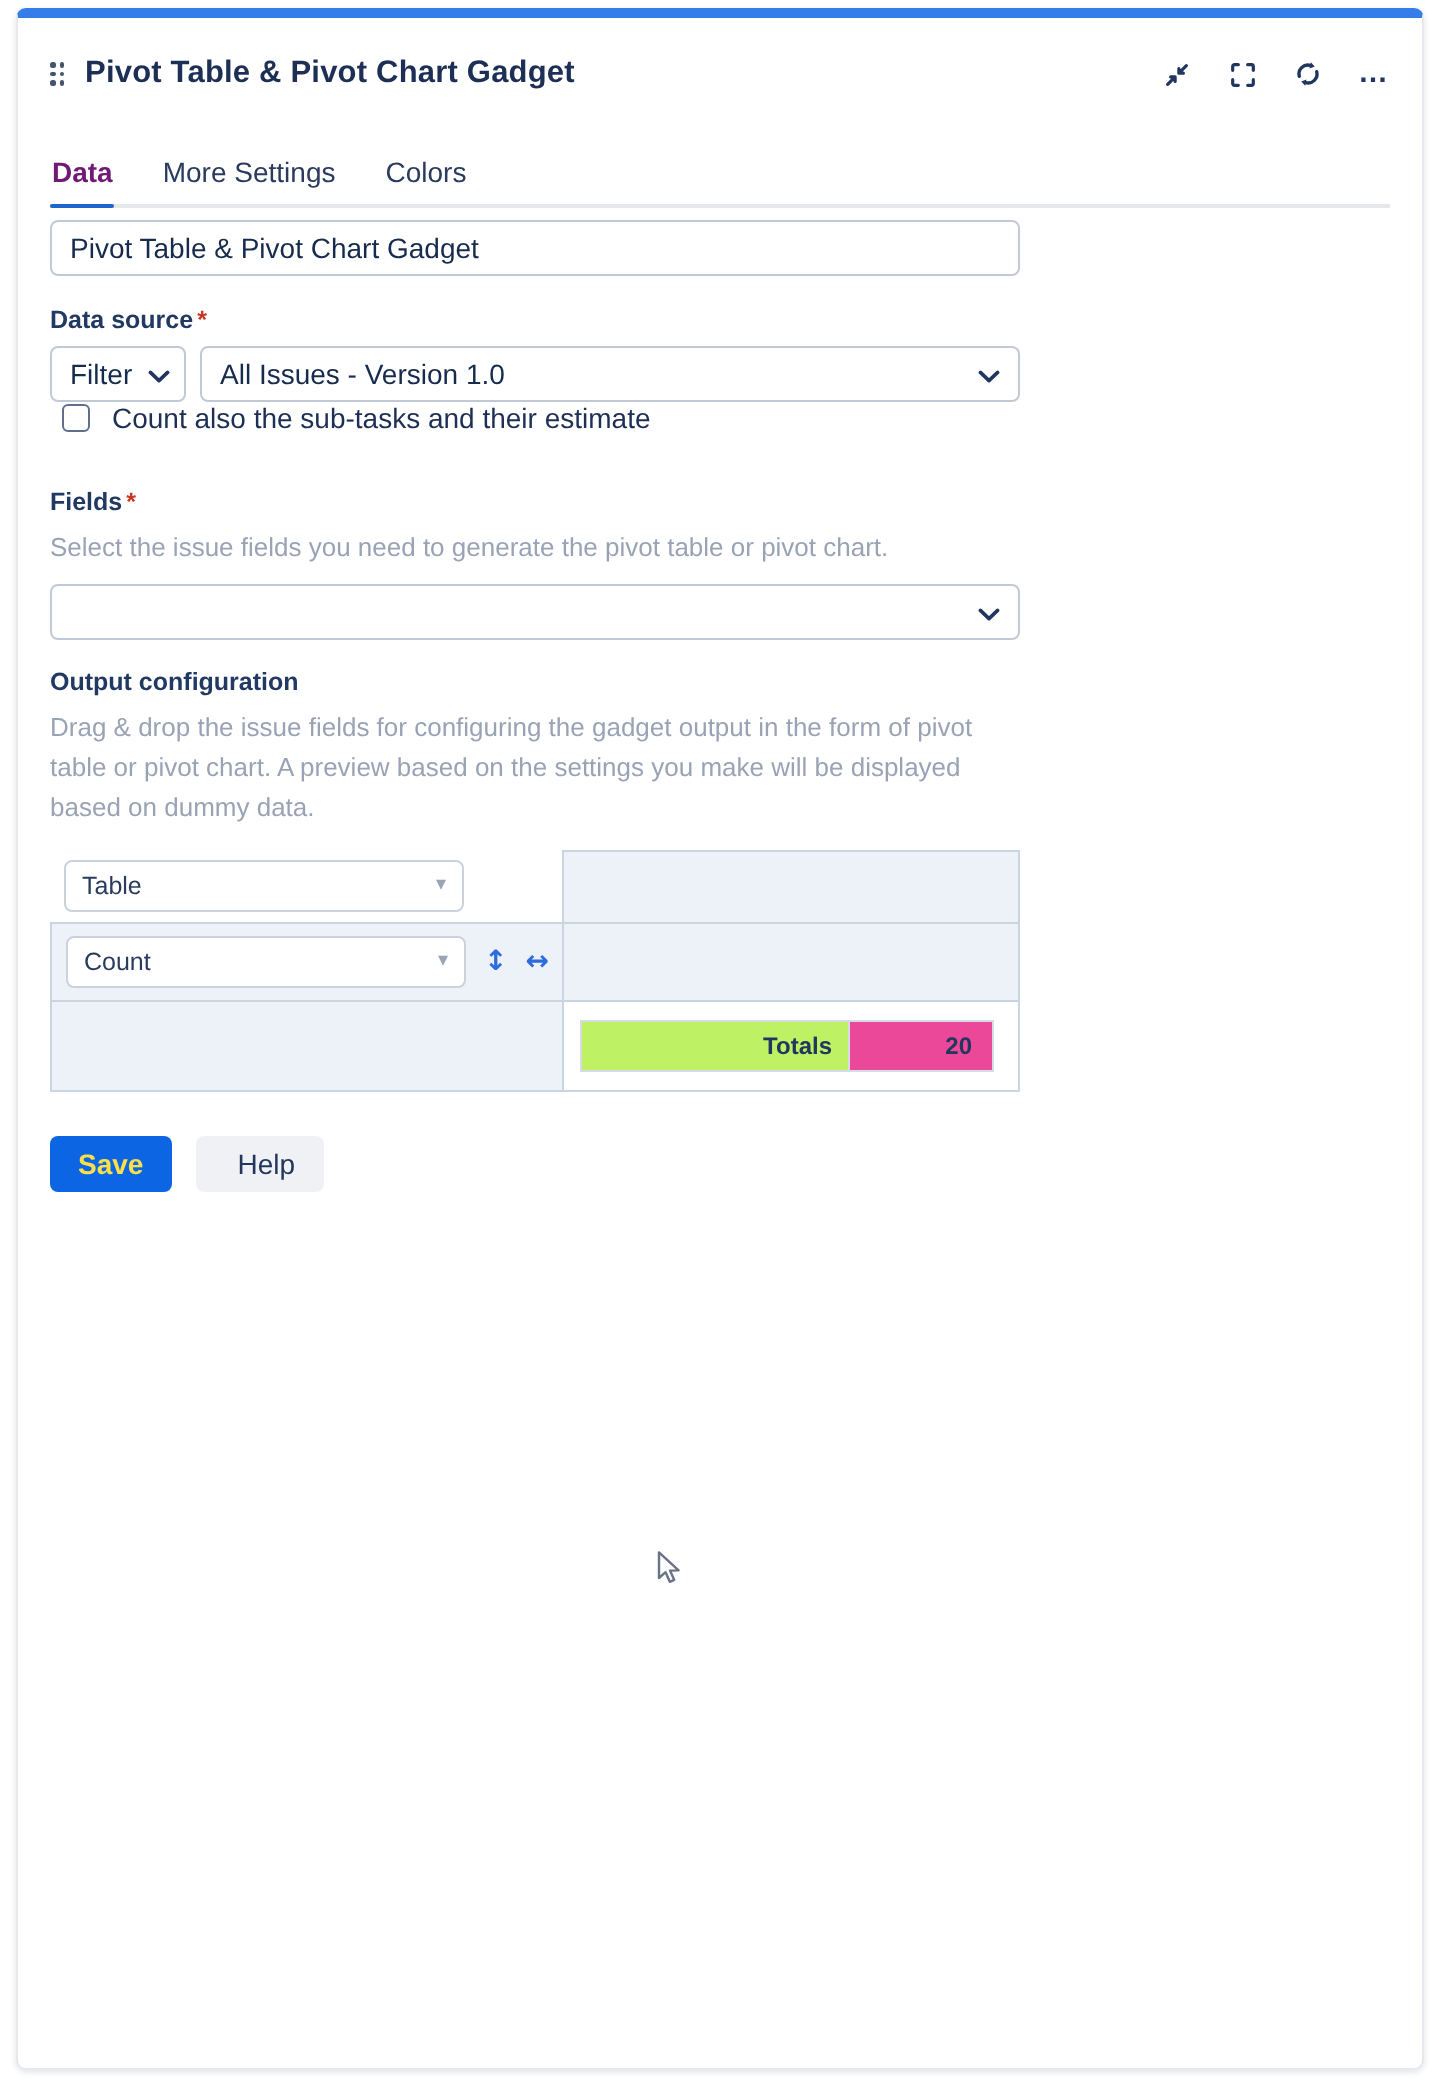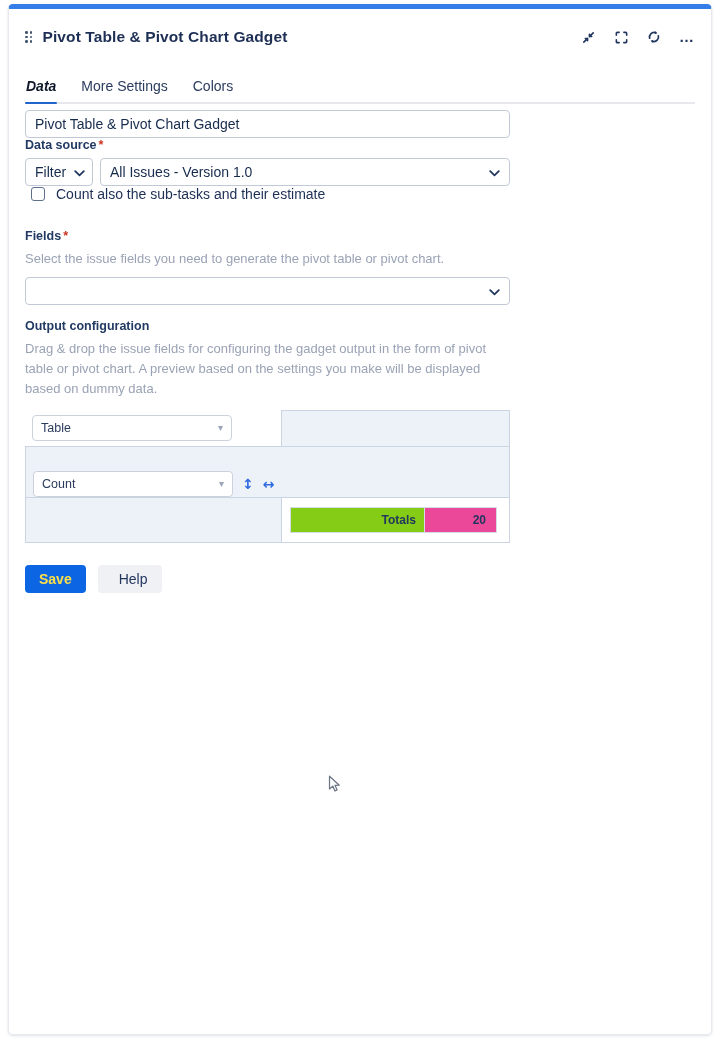--- a/index.html
+++ b/index.html
@@ -19,21 +19,21 @@
   .drag i { width:2.5px; height:2.5px; background:#44546f; border-radius:50%; display:block; }
   .hdr-title { font-size:15.5px; font-weight:bold; color:#1d2f54; letter-spacing:.1px; }
   .hdr-icons { margin-left:auto; display:flex; align-items:center; gap:17px; }
   .hdr-icons .ibtn { width:16px; height:16px; display:flex; align-items:center; justify-content:center; cursor:pointer; color:#20365f; }
   .hdr-icons svg { display:block; }
   .more-dots { font-size:15px; font-weight:bold; color:#20365f; line-height:8px; letter-spacing:1px; }
 
   
   .tabs { display:flex; gap:23px; margin-top:31px; border-bottom:2px solid #e6e8ec; }
   .tab { font-size:14px; padding:0 1px 8px 1px; color:#2a3b5d; cursor:pointer; position:relative; }
-  .tab.active { color:#0f172a; font-weight:bold;font-style:italic; }
+  .tab.active { color:#701a75; font-weight:bold; }
   .tab.active::after { content:""; position:absolute; left:0; right:0; bottom:-2px; height:2.5px; background:#2164cc; border-radius:1px; }
 
   .form { width:485px; }
 
   .fld-label { font-size:12.5px; font-weight:bold; color:#223a63; }
   .req { color:#ca3521; margin-left:2px; font-weight:bold; }
 
   .text-input {
     width:100%; height:28px; border:1px solid #c2c9d6; border-radius:4px;
     padding:0 9px; font-size:14px; color:#172b4d; background:#fff; outline:none;
@@ -59,44 +59,44 @@
   .chk-label { font-size:14px; color:#1d2f54; cursor:pointer; }
 
   .help-txt { font-size:13px; color:#9aa3b5; line-height:20px; }
 
   
   .preview { margin-top:11px; width:485px; }
   .prow1 { display:flex; height:37px; }
   .prow1-left { width:256px; padding:5px 0 0 7px; }
   .prow1-right { flex:1; background:#edf1f8; border:1px solid #cbd4e1; }
   .pbox { border:1px solid #cbd4e1; background:#edf1f8; display:flex; margin-top:-1px; }
-  .prow2 { height:52px;align-items:flex-end; }
+  .prow2 { height:40px; }
   .prow3 { height:46px; }
   .pz-left { width:255px; display:flex; align-items:center; gap:9px; padding-left:7px; }
   .pz-right { flex:1; border-left:1px solid #cbd4e1; }
   .prow3 .pz-right { background:#ffffff; display:flex; align-items:center; }
 
   .mini-sel {
     width:200px; height:26px; background:#fff; border:1px solid #ccd2dc; border-radius:4px;
     display:flex; align-items:center; justify-content:space-between; padding:0 8px;
     font-size:12.5px; color:#2a3b5d; cursor:pointer;
   }
   .mini-sel .caret { color:#9aa4b5; font-size:10px; line-height:1; }
   .axis-ic { font-family:"DejaVu Sans", sans-serif; color:#2e6bdf; font-size:14px; font-weight:bold; cursor:pointer; line-height:1; }
 
   .totals-tbl { display:flex; height:26px; margin:0 12px 0 8px; flex:1; border:1px solid #d5dce6; background:#fff; }
-  .totals-cell { flex:1; background:#84cc16; border-right:1px solid #d5dce6; display:flex; align-items:center; justify-content:flex-end; padding-right:8px; font-size:12px; font-weight:bold; color:#22365e; }
+  .totals-cell { flex:1; background:#bef264; border-right:1px solid #d5dce6; display:flex; align-items:center; justify-content:flex-end; padding-right:8px; font-size:12px; font-weight:bold; color:#22365e; }
   .totals-val { width:71px; display:flex; align-items:center; justify-content:flex-end; padding-right:10px; font-size:12px; font-weight:bold; color:#22365e; background:#ec4899; }
 
   .btn-row { display:flex; gap:12px; margin-top:22px; }
   .btn { height:28px; border:none; border-radius:4px; font-size:14px; padding:0 14px; cursor:pointer; font-family:"Liberation Sans", sans-serif; }
   .btn-save { background:#0c66e4; color:#fde047; font-weight:bold; }
   .btn-help { background:#f0f1f4; color:#22365e;padding-left:21px; }
 
-  .mt20 { margin-top:20px; } .mt15 { } .mt6 { margin-top:6px; }
+  .mt20 { margin-top:20px; } .mt15 { margin-top:15px; } .mt6 { margin-top:6px; }
   .mt27 { margin-top:27px; } .mt14 { margin-top:14px; } .mt8 { margin-top:8px; }
 
   .cursor { position:absolute; left:328px; top:775px; pointer-events:none; }
 </style>
 </head>
 <body>
 
 <div class="card">
 
   <div class="hdr">

